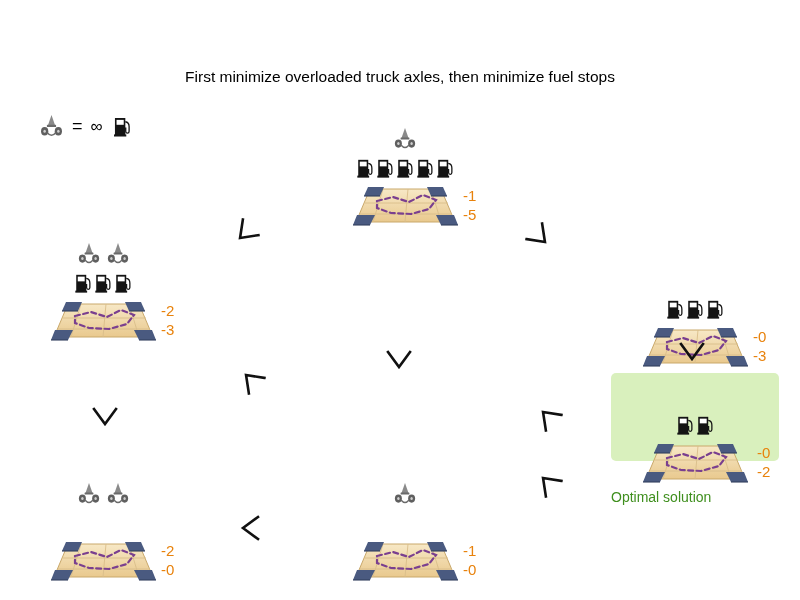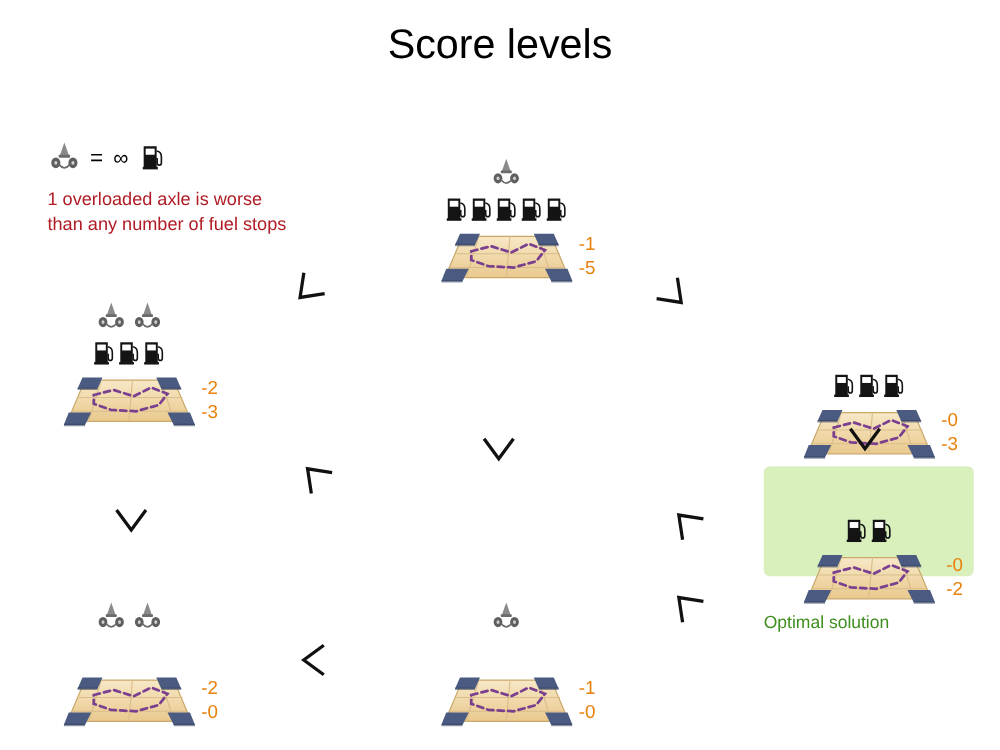--- a/index.html
+++ b/index.html
@@ -126,21 +126,22 @@
     font-size: 0;
     color: #000;
   }
   .cmp svg { display: block; }
 </style>
 </head>
 <body>
 
 <div class="stage">
 
-  <div id="page-title">Score levels</div>
+  <div id="page-subtitle">First minimize overloaded truck axles,
+then minimize fuel stops</div>
 
   <div class="legend">
     <div class="legend-row">
       <span class="lg-axle"><svg width="27" height="27" viewBox="0 0 26 26">
             <polygon points="13,2 9.5,12 16.5,12" fill="#8a8a8a"></polygon>
             <rect x="8.6" y="11.4" width="8.8" height="2.2" rx="0.6" fill="#6b6b6b"></rect>
             <ellipse cx="6.4" cy="17.6" rx="3.5" ry="4.1" fill="#5f5f5f"></ellipse>
             <ellipse cx="19.6" cy="17.6" rx="3.5" ry="4.1" fill="#5f5f5f"></ellipse>
             <ellipse cx="6.4" cy="17.6" rx="1.2" ry="1.5" fill="#cfcfcf"></ellipse>
             <ellipse cx="19.6" cy="17.6" rx="1.2" ry="1.5" fill="#cfcfcf"></ellipse>
@@ -148,22 +149,20 @@
           </svg></span>
       <span class="legend-eq">=</span>
       <span class="legend-inf">∞</span>
       <span class="lg-pump"><svg width="17" height="21" viewBox="0 0 18 22">
             <rect x="1" y="2" width="11" height="18" fill="#141414"></rect>
             <rect x="2.7" y="4" width="7.6" height="5.2" fill="#ffffff"></rect>
             <path d="M12 6 q4 0.6 4 5 v5 q0 2 -1.8 2 q-1.8 0 -1.8 -2 v-4" stroke="#141414" stroke-width="1.4" fill="none"></path>
             <rect x="0" y="19.4" width="13" height="2.2" fill="#141414"></rect>
           </svg></span>
     </div>
-    <div class="legend-note">1 overloaded axle is worse
-than any number of fuel stops</div>
   </div>
 
   <div id="nodes-layer">
       <div class="node" style="left: 325px; top: 126px;">
         <div class="node-inner" style="">
           <div class="icon-row axles">
             <span><svg width="26" height="26" viewBox="0 0 26 26">
                 <polygon points="13,2 9.5,12 16.5,12" fill="#8a8a8a"></polygon>
                 <rect x="8.6" y="11.4" width="8.8" height="2.2" rx="0.6" fill="#6b6b6b"></rect>
                 <ellipse cx="6.4" cy="17.6" rx="3.5" ry="4.1" fill="#5f5f5f"></ellipse>

